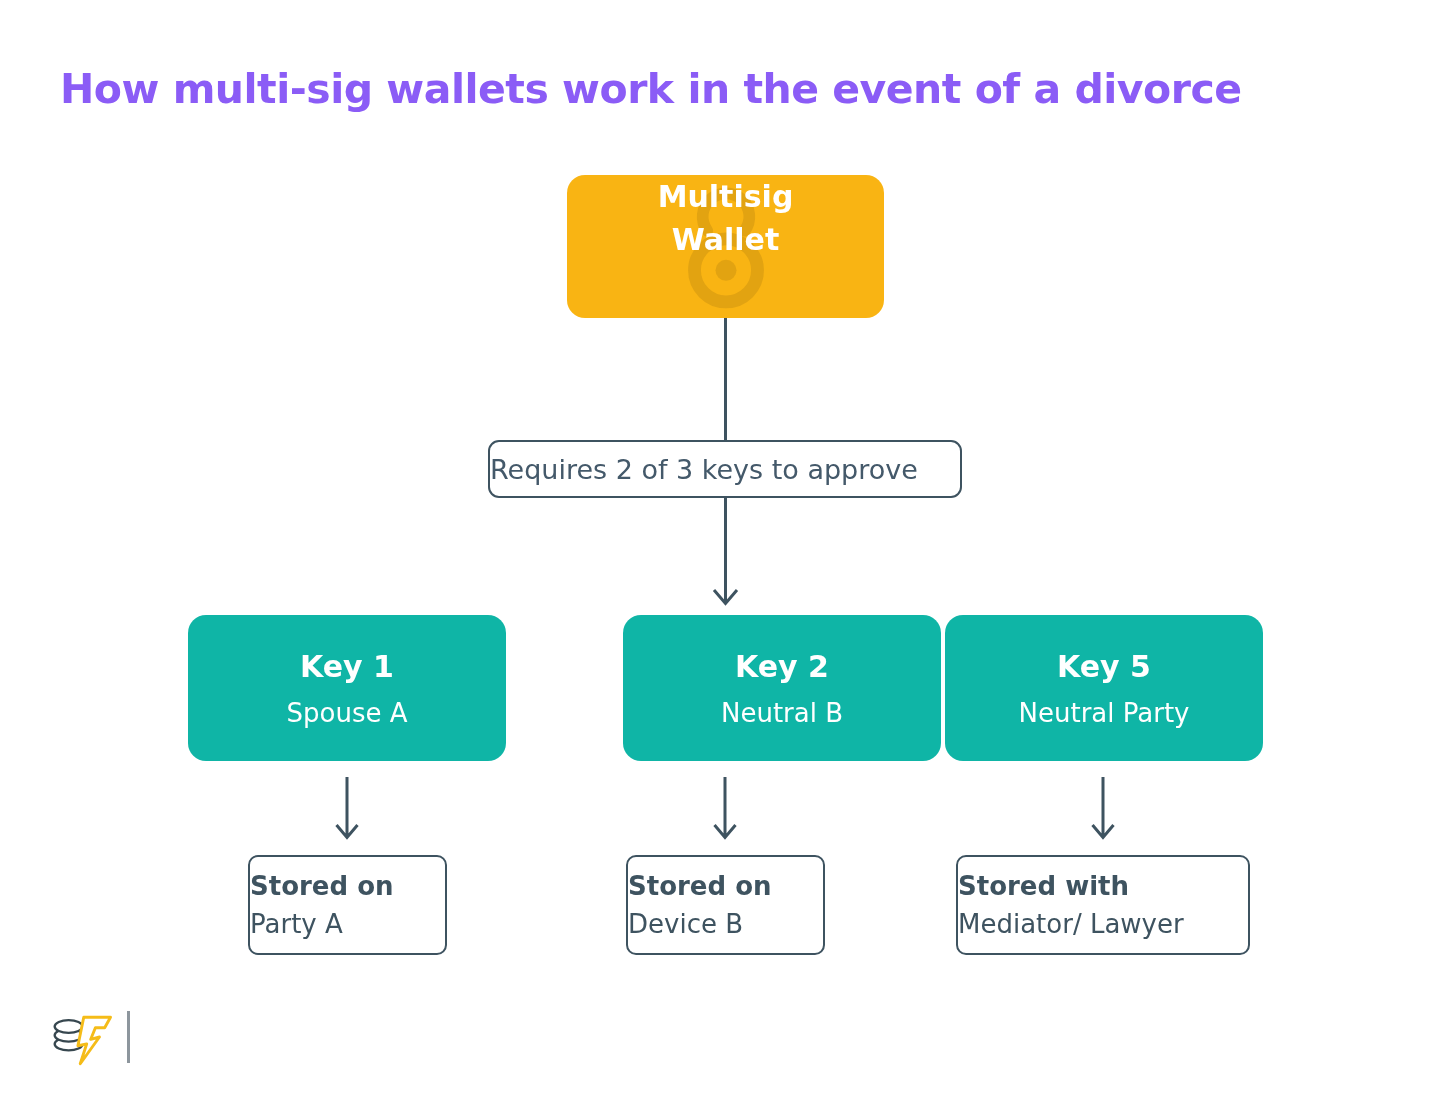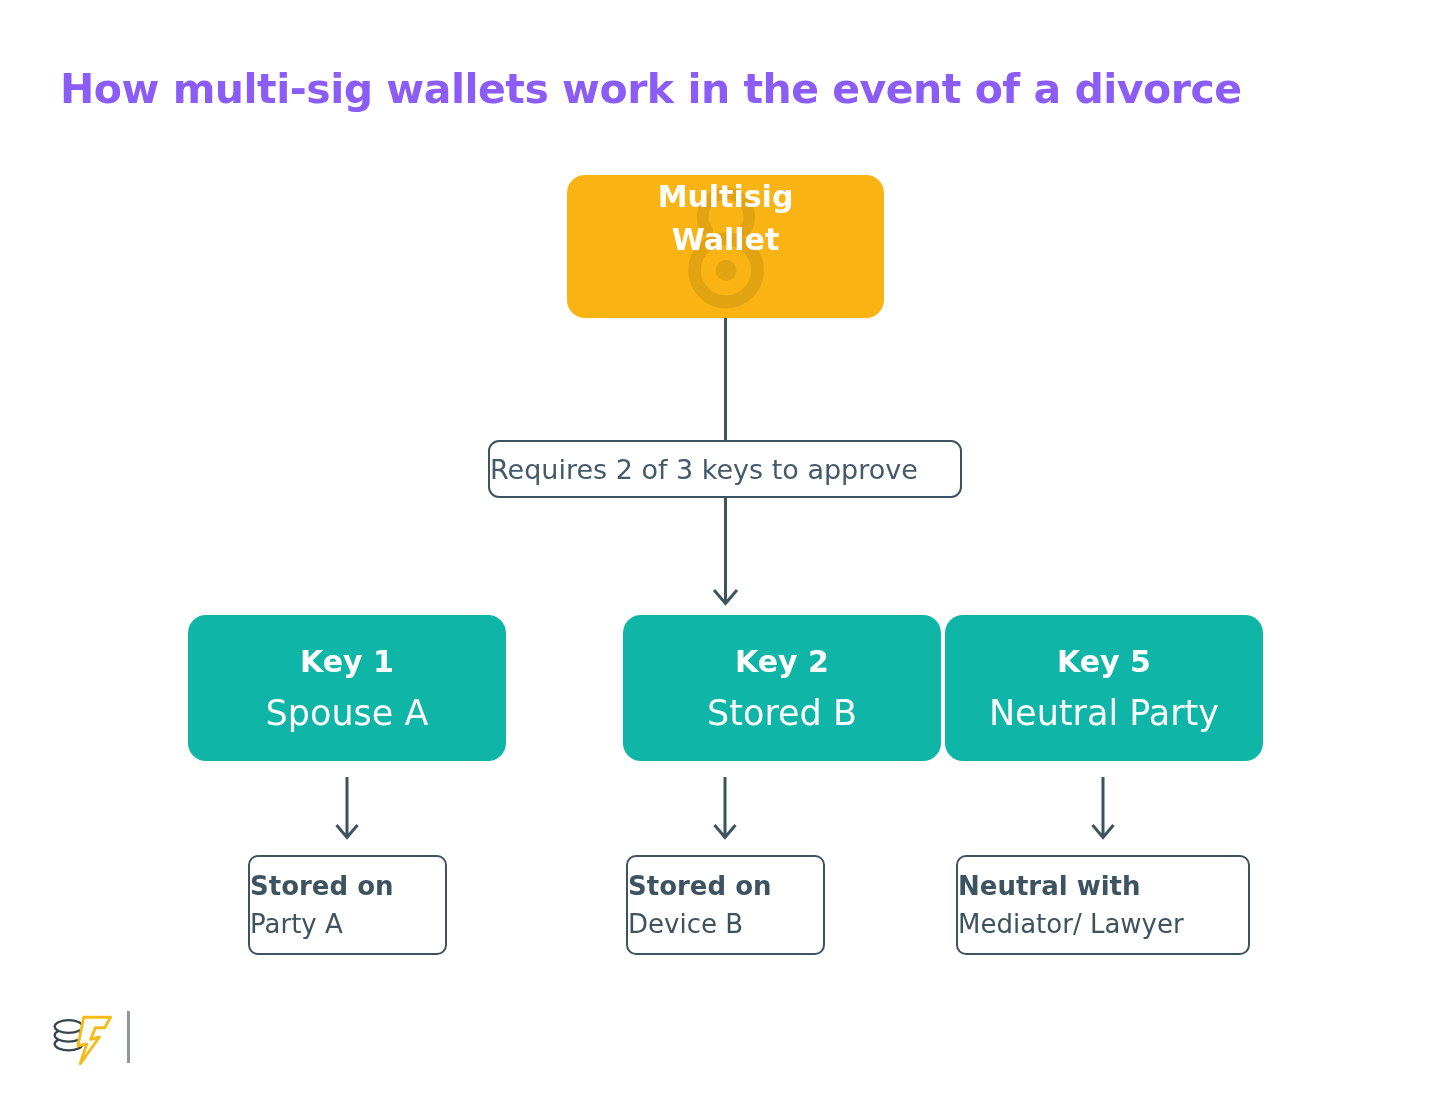--- a/index.html
+++ b/index.html
@@ -90,21 +90,21 @@
     align-items: center;
     justify-content: center;
     color: #ffffff;
   }
   .key-node .key-title {
     font-size: 30px;
     font-weight: bold;
     margin-bottom: 14px;
   }
   .key-node .key-subtitle {
-    font-size: 35px;
+    font-size: 26px;
     font-weight: normal;
   }
   .col-0 { left: 188px; }
   .col-1 { left: 599px; margin-left: 24px; }
   .col-2 { left: 945px; }
   
   .storage-box {
     position: absolute;
     top: 855px;
     height: 100px;
@@ -183,39 +183,39 @@
   <svg class="arrow-svg" style="left:332px; top:777px;" width="30" height="66" viewBox="0 0 30 66" aria-hidden="true">
     <path d="M15 0 L15 60 M4.5 48 L15 60.5 L25.5 48"></path>
   </svg>
   <div class="storage-box store-0">
     <div class="storage-title">Stored on</div>
     <div class="storage-subtitle">Party A</div>
   </div>
 
   <div class="key-node col-1">
     <div class="key-title">Key 2</div>
-    <div class="key-subtitle">Stored B</div>
+    <div class="key-subtitle">Neutral B</div>
   </div>
   <svg class="arrow-svg" style="left:710px; top:777px;" width="30" height="66" viewBox="0 0 30 66" aria-hidden="true">
     <path d="M15 0 L15 60 M4.5 48 L15 60.5 L25.5 48"></path>
   </svg>
   <div class="storage-box store-1">
     <div class="storage-title">Stored on</div>
     <div class="storage-subtitle">Device B</div>
   </div>
 
   <div class="key-node col-2">
     <div class="key-title">Key 5</div>
     <div class="key-subtitle">Neutral Party</div>
   </div>
   <svg class="arrow-svg" style="left:1088px; top:777px;" width="30" height="66" viewBox="0 0 30 66" aria-hidden="true">
     <path d="M15 0 L15 60 M4.5 48 L15 60.5 L25.5 48"></path>
   </svg>
   <div class="storage-box store-2">
-    <div class="storage-title">Neutral with</div>
+    <div class="storage-title">Stored with</div>
     <div class="storage-subtitle">Mediator/ Lawyer</div>
   </div>
 
   <svg class="footer-logo" viewBox="0 0 110 100" aria-hidden="true">
     <ellipse cx="32" cy="62" rx="24" ry="11" fill="#ffffff" stroke="#37474f" stroke-width="4"></ellipse>
     <ellipse cx="32" cy="47" rx="24" ry="11" fill="#ffffff" stroke="#37474f" stroke-width="4"></ellipse>
     <ellipse cx="32" cy="32" rx="24" ry="11" fill="#ffffff" stroke="#37474f" stroke-width="4"></ellipse>
     <path d="M58 16 L104 16 L94 34 L78 34 L70 54 L85 50 L52 96 L63 62 L48 65 Z" fill="#ffffff" stroke="#f5bc18" stroke-width="5" stroke-linejoin="round"></path>
   </svg>
   <div class="footer-divider"></div>

